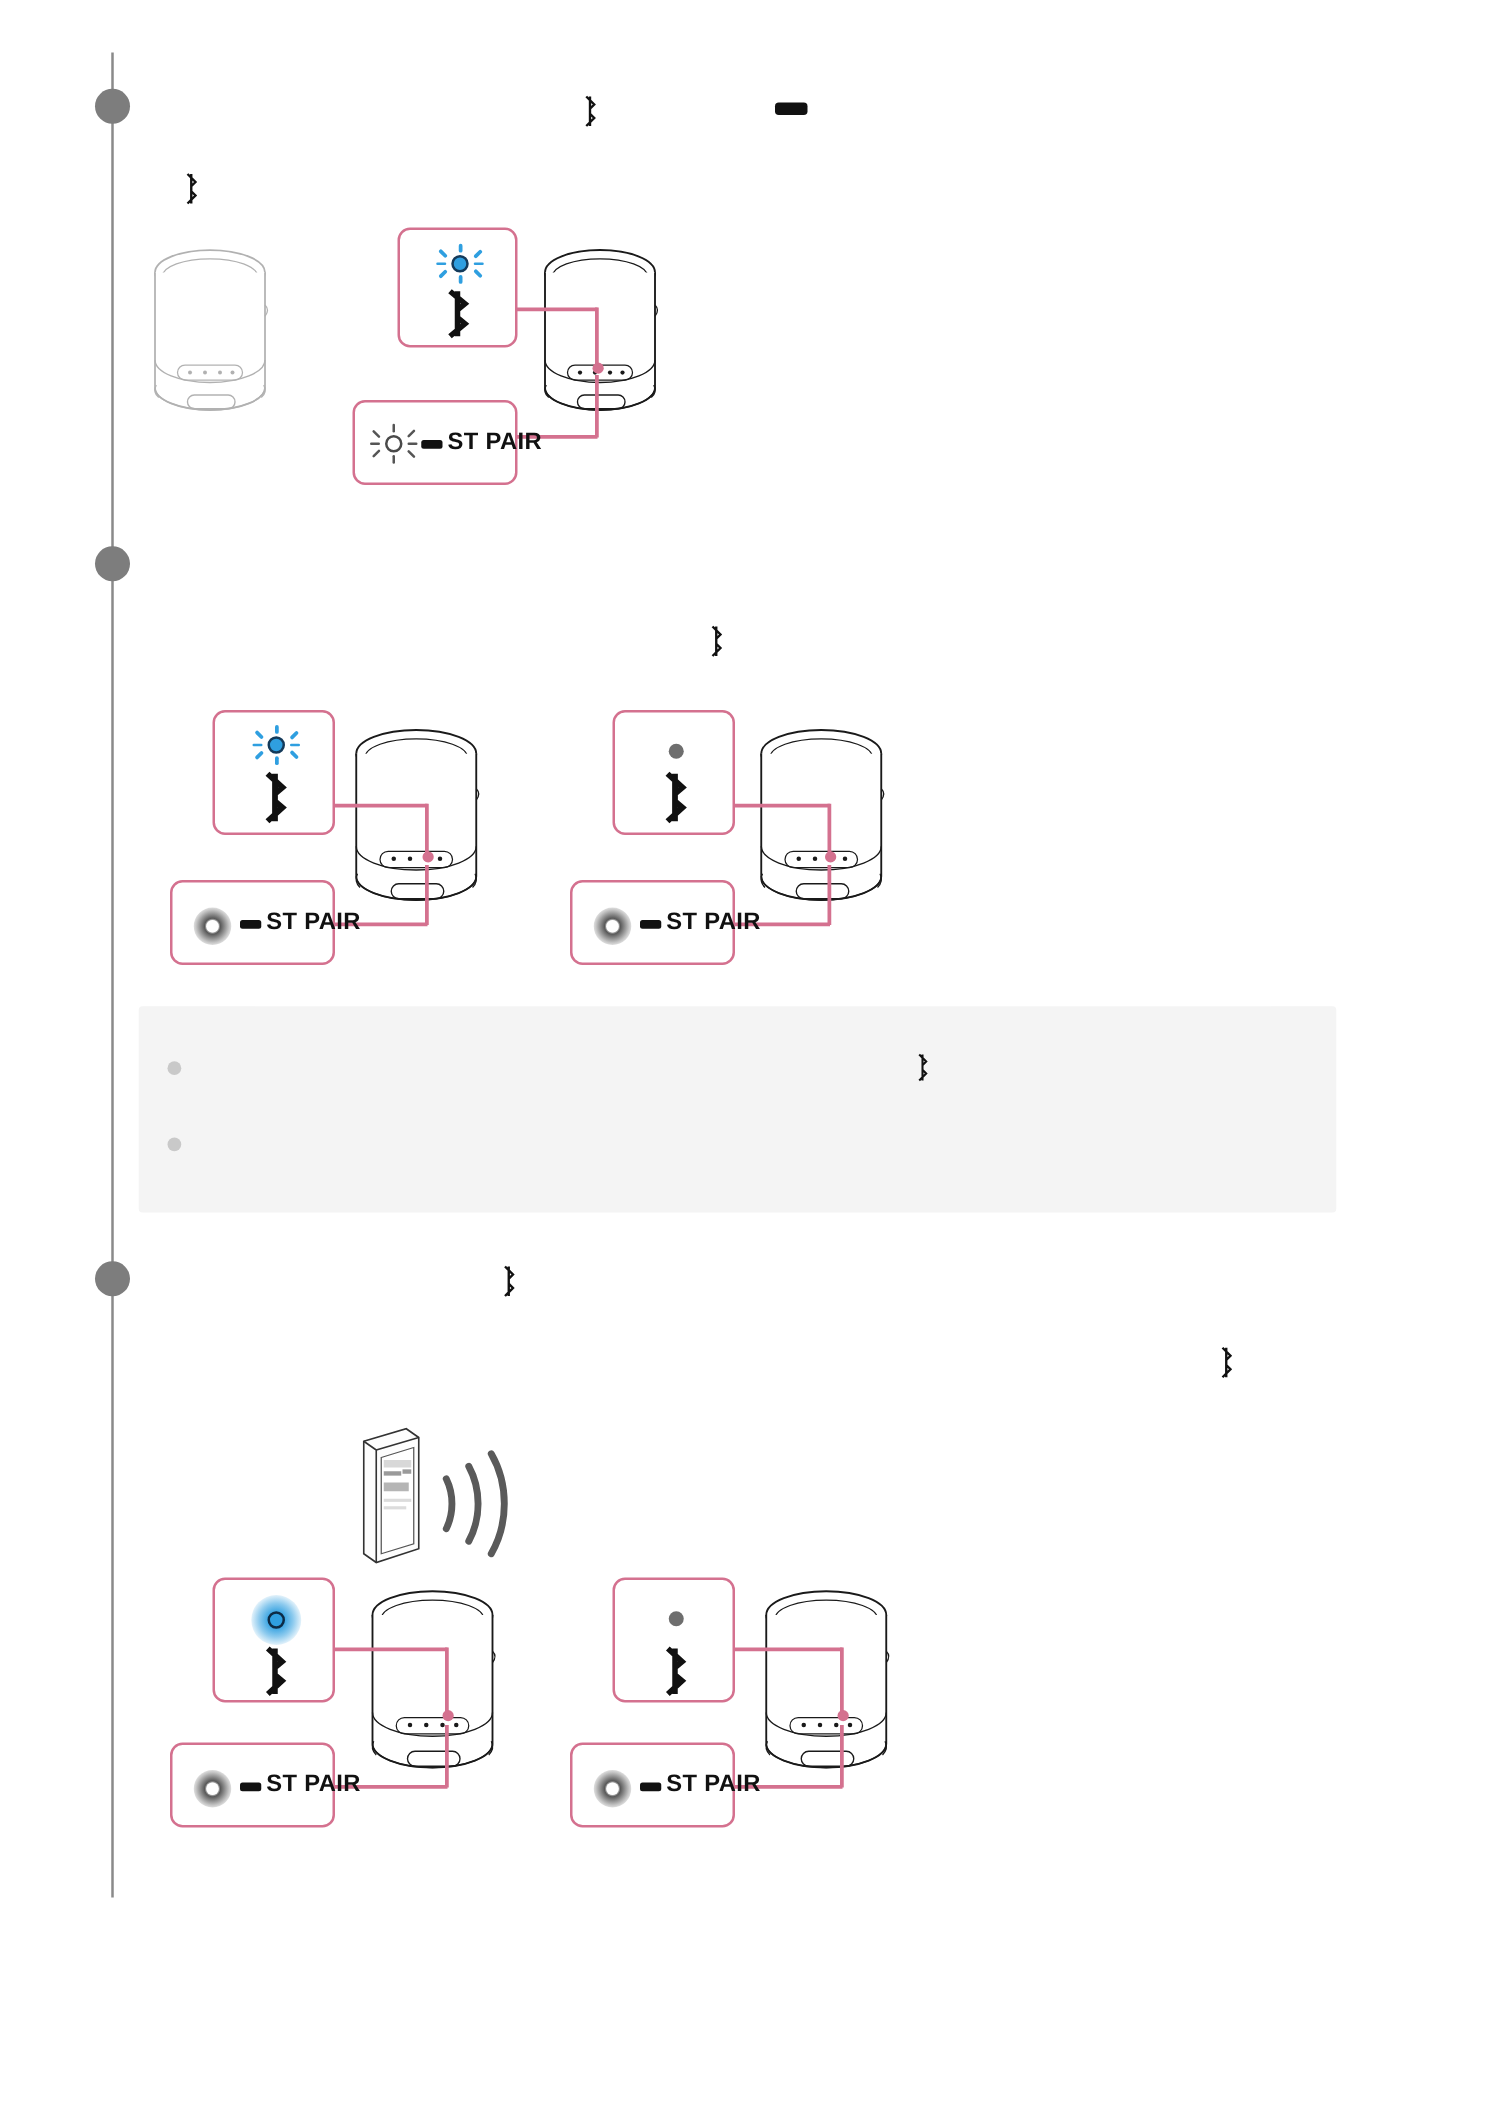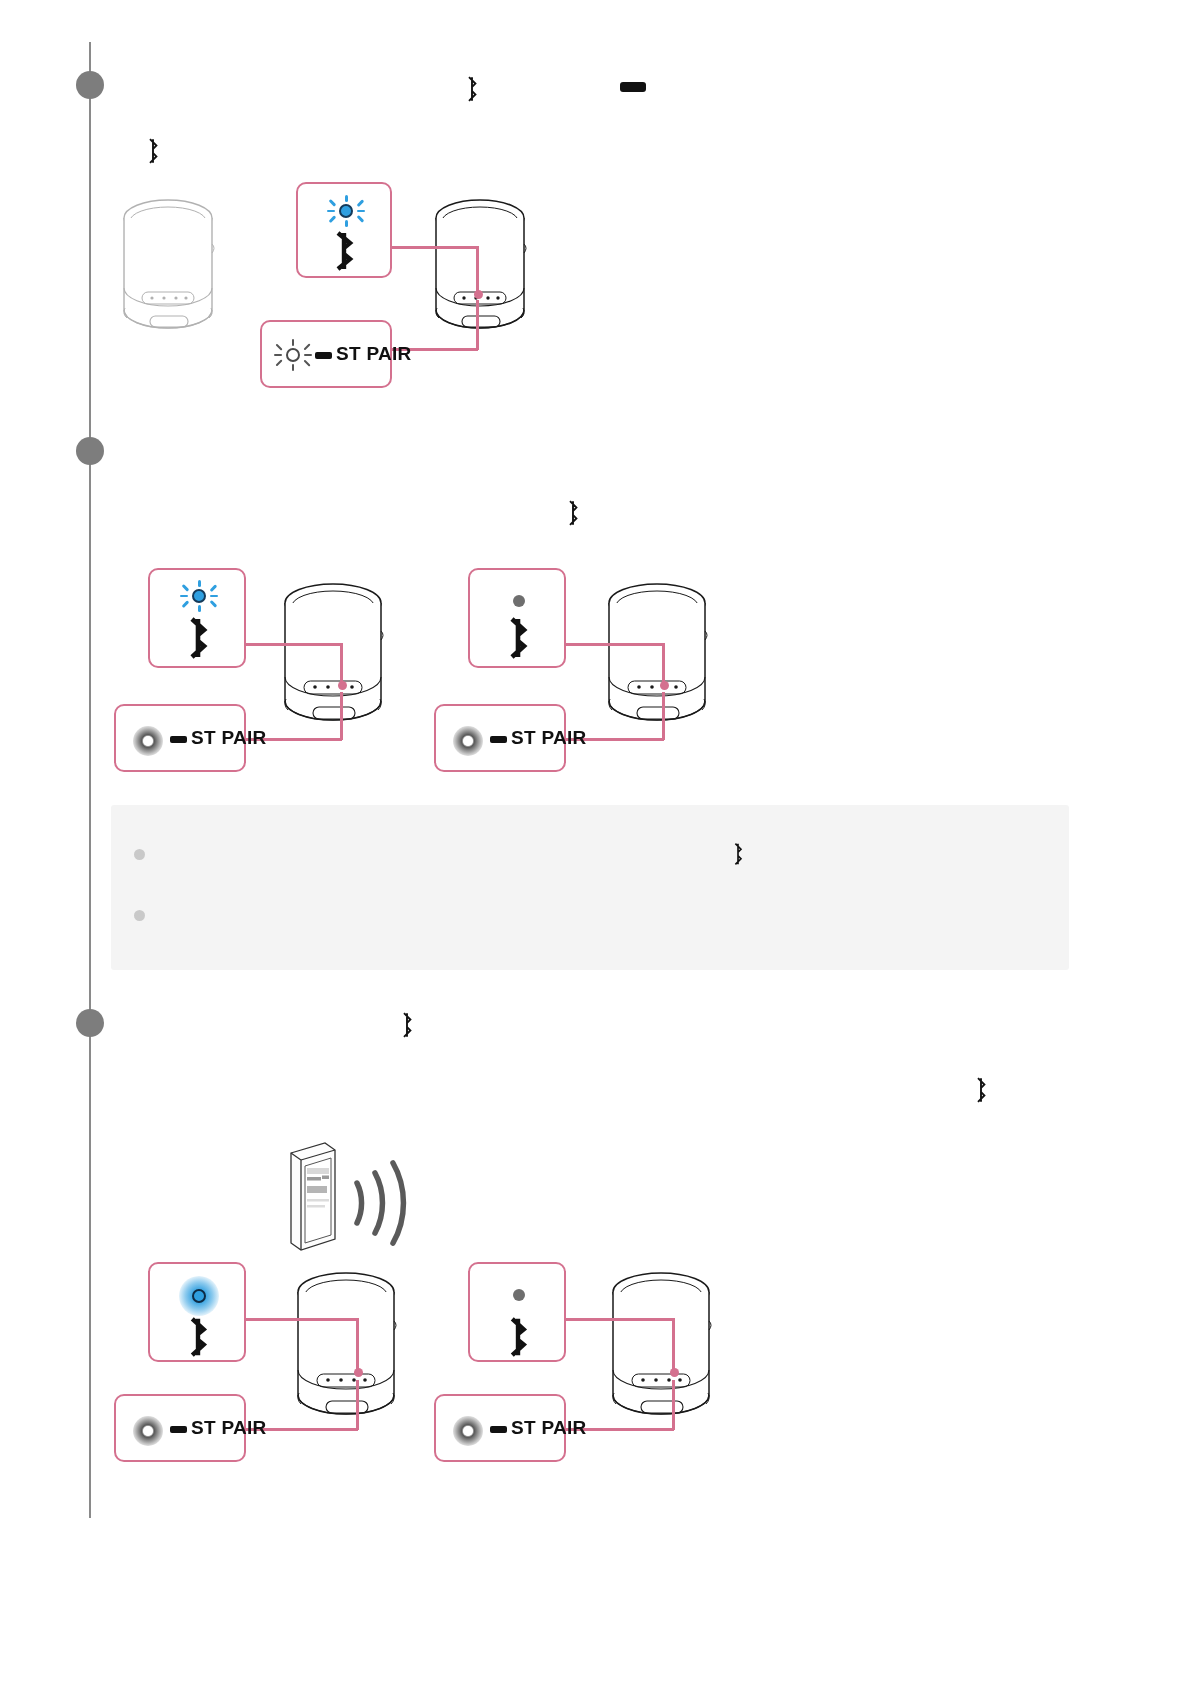--- a/index.html
+++ b/index.html
@@ -15,21 +15,21 @@
 
   
   .bt-small{position:absolute;width:16px;height:26px;}
   .bt-small svg,.bt-big svg{display:block;width:100%;height:100%;}
 
   .dash-mark{position:absolute;width:26px;height:10px;border-radius:3px;background:#111;}
 
   
   .callout{
     position:absolute;border:2.5px solid #d4718f;border-radius:10px;background:#fff;
-    box-sizing:border-box;z-index:3;
+    box-sizing:border-box;z-index:3;margin-left:22px;
   }
   .conn{position:absolute;background:#d4718f;z-index:2;}
   .conn-dot{position:absolute;width:9px;height:9px;border-radius:50%;background:#d4718f;z-index:4;}
 
   .bt-big{position:absolute;width:34px;height:50px;}
 
   
   .led-wrap{position:absolute;}
   .led-core{position:absolute;border-radius:50%;}
   .ray{position:absolute;border-radius:2px;}

